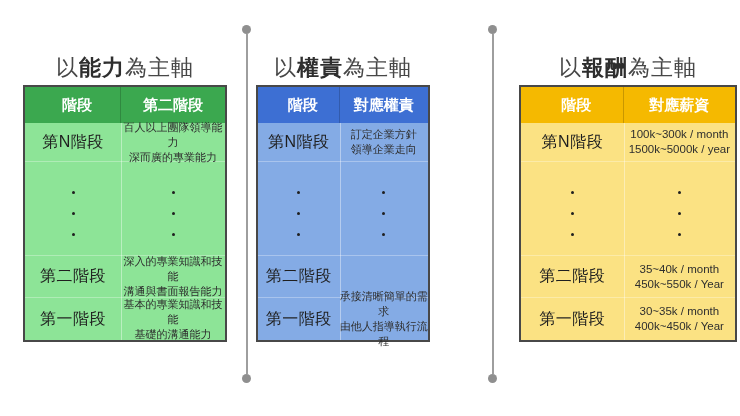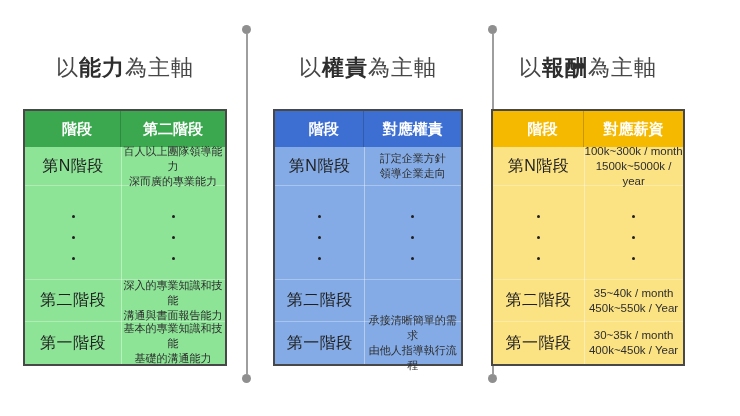--- a/index.html
+++ b/index.html
@@ -2,25 +2,25 @@
 <html><head>
 <meta charset="utf-8">
 <style>
   html,body{margin:0;padding:0;}
   body{
     width:740px;height:416px;background:#ffffff;position:relative;overflow:hidden;
     font-family:"Liberation Sans","DejaVu Sans",sans-serif;
   }
   .panel{position:absolute;top:53px;}
   #panel1{left:23px;width:204px;}
-  #panel2{left:273px;width:190px;}
-  #panel3{left:491px;width:194px;}
+  #panel2{left:256px;width:174px;}
+  #panel3{left:519px;width:218px;}
   .panel-title{
     text-align:center;font-size:22px;line-height:30px;color:#474747;
-    letter-spacing:1px;margin-bottom:26px;white-space:nowrap;
+    letter-spacing:1px;margin-bottom:2px;white-space:nowrap;
   }
   .panel-title b{font-weight:700;color:#2e2e2e;}
   .stage-table{
     height:257px;border:2px solid #484848;box-sizing:border-box;
     display:flex;flex-direction:column;
   }
   .thead{height:36px;display:flex;flex:0 0 36px;}
   .thead .th{
     display:flex;align-items:center;justify-content:center;
     color:#ffffff;font-size:15px;font-weight:700;height:100%;box-sizing:border-box;

